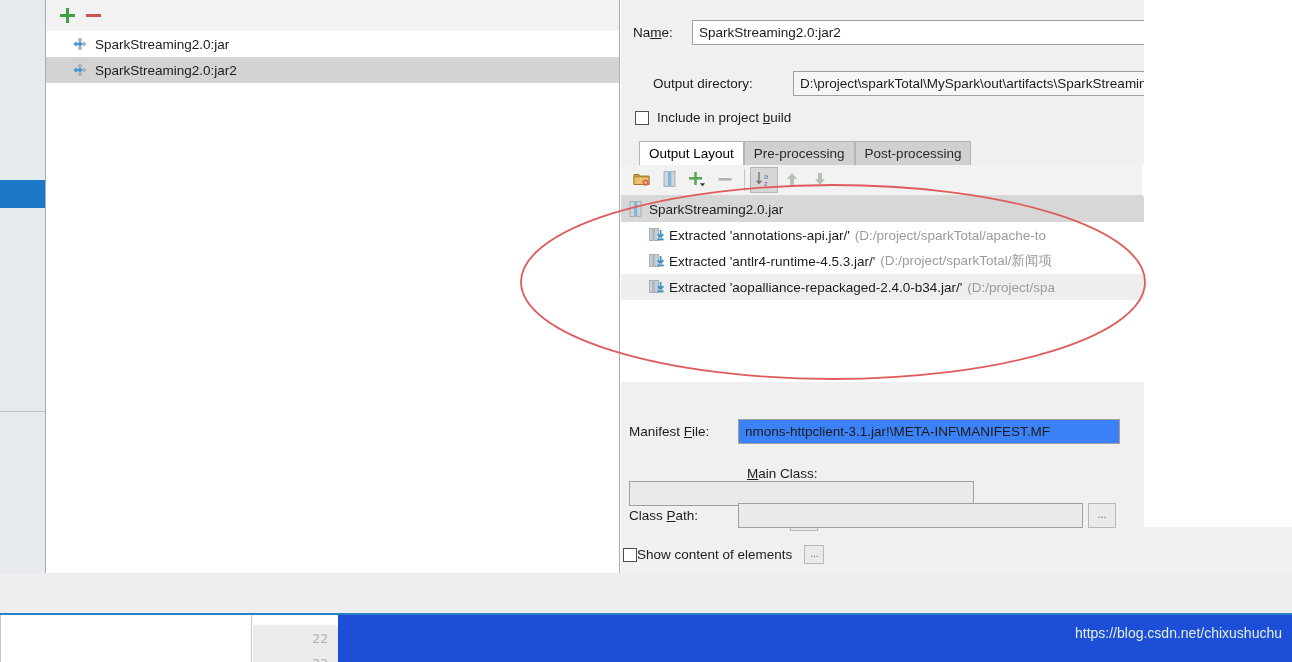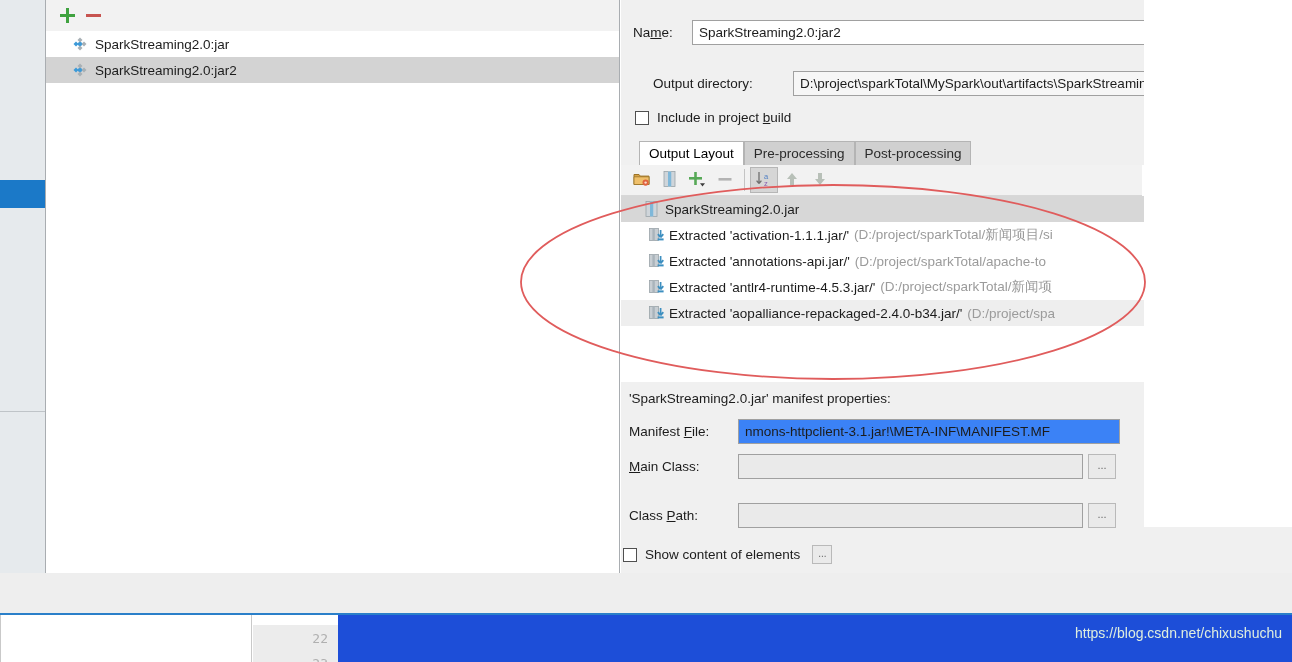--- a/index.html
+++ b/index.html
@@ -213,21 +213,21 @@
   }
   .tree-row {
     height: 26px;
     display: flex;
     align-items: center;
     font-size: 13.5px;
     white-space: nowrap;
     box-sizing: border-box;
     cursor: default;
   }
-  .tree-row.root { background: #d7d7d7; padding-left: 24px; }
+  .tree-row.root { background: #d7d7d7; padding-left: 8px; }
   .tree-row.child { padding-left: 28px; }
   .tree-row.child.hl { background: #eeeeee; }
   .tree-path { color: #9b9b9b; margin-left: 5px; }
 
   .jar-icon {
     width: 13px; height: 16px;
     flex: 0 0 auto;
     margin-right: 7px;
   }
   .extracted-icon {
@@ -569,32 +569,20 @@
               <line x1="5" y1="8" x2="8.2" y2="8"></line>
             <line x1="5" y1="10" x2="8.2" y2="10"></line>
               <line x1="5" y1="12" x2="8.2" y2="12"></line>
             <line x1="5" y1="14" x2="8.2" y2="14"></line>
           </g>
         </svg>
       </span>
       <span>SparkStreaming2.0.jar</span>
     </div>
 
-    <div class="tree-row child">
-      <span class="extracted-icon">
-        <svg width="16" height="16" viewBox="0 0 16 16">
-          <rect x="0.5" y="1.5" width="9" height="12" fill="#c8ced3" stroke="#9aa3a9" stroke-width="0.8"></rect>
-          <rect x="3.4" y="1.5" width="2.4" height="12" fill="#aab4bb"></rect>
-          <path d="M11.6 3v6M11.6 10.4 8.9 7.1M11.6 10.4l2.7-3.3" stroke="#3d8fc0" stroke-width="1.7" fill="none"></path>
-          <rect x="8.6" y="11.4" width="6" height="2" fill="#3d8fc0"></rect>
-        </svg>
-      </span>
-      <span>Extracted 'activation-1.1.1.jar/'</span>
-      <span class="tree-path">(D:/project/sparkTotal/新闻项目/si</span>
-    </div>
 
     <div class="tree-row child">
       <span class="extracted-icon">
         <svg width="16" height="16" viewBox="0 0 16 16">
           <rect x="0.5" y="1.5" width="9" height="12" fill="#c8ced3" stroke="#9aa3a9" stroke-width="0.8"></rect>
           <rect x="3.4" y="1.5" width="2.4" height="12" fill="#aab4bb"></rect>
           <path d="M11.6 3v6M11.6 10.4 8.9 7.1M11.6 10.4l2.7-3.3" stroke="#3d8fc0" stroke-width="1.7" fill="none"></path>
           <rect x="8.6" y="11.4" width="6" height="2" fill="#3d8fc0"></rect>
         </svg>
       </span>
@@ -672,42 +660,41 @@
       <span>SparkStreami</span>
     </div>
   </div>
 
 </div>
 
 <div id="right-white-fill"></div>
 
 <div id="manifest-block">
 
-  <div id="manifest-title">'SparkStreaming2.0.jar' manifest properties:</div>
 
   <div class="field-row" style="left:8px; top:37px;">
     <span class="field-label" style="width:109px;">Manifest <u>F</u>ile:</span>
     <div class="text-input" style="width:382px; background:#3b82f6;">nmons-httpclient-3.1.jar!\META-INF\MANIFEST.MF</div>
   </div>
 
-  <div class="field-row" style="left:8px; top:72px;">
+  <div class="field-row" style="left:8px; top:84px;flex-direction:column;">
     <span class="field-label" style="width:109px;"><u>M</u>ain Class:</span>
     <div class="text-input readonly" style="width:345px;"></div>
     <div class="ellipsis-btn" style="margin-left:5px;">...</div>
   </div>
 
   <div class="field-row" style="left:8px; top:121px;">
     <span class="field-label" style="width:109px;">Class <u>P</u>ath:</span>
     <div class="text-input readonly" style="width:345px;"></div>
     <div class="ellipsis-btn" style="margin-left:5px;">...</div>
   </div>
 
   <div class="field-row" style="left:2px; top:163px;">
     <span class="cbox"></span>
-    <span class="field-label" style="margin-left:8px;">Show content of elements</span>
+    <span class="field-label" style="margin-left:0;">Show content of elements</span>
     <div class="small-ellipsis-btn" style="margin-left:12px;">...</div>
   </div>
 
 </div>
 
 <div id="annotation">
   <svg width="630" height="200" viewBox="0 0 630 200">
     <ellipse cx="315" cy="100" rx="312" ry="97" fill="none" stroke="#e05c5c" stroke-width="1.8"></ellipse>
   </svg>
 </div>

